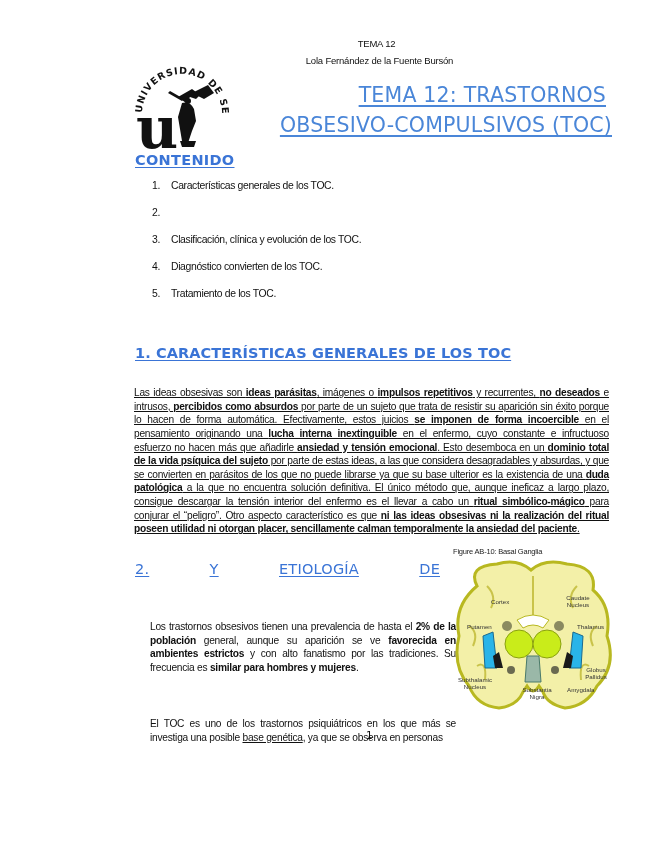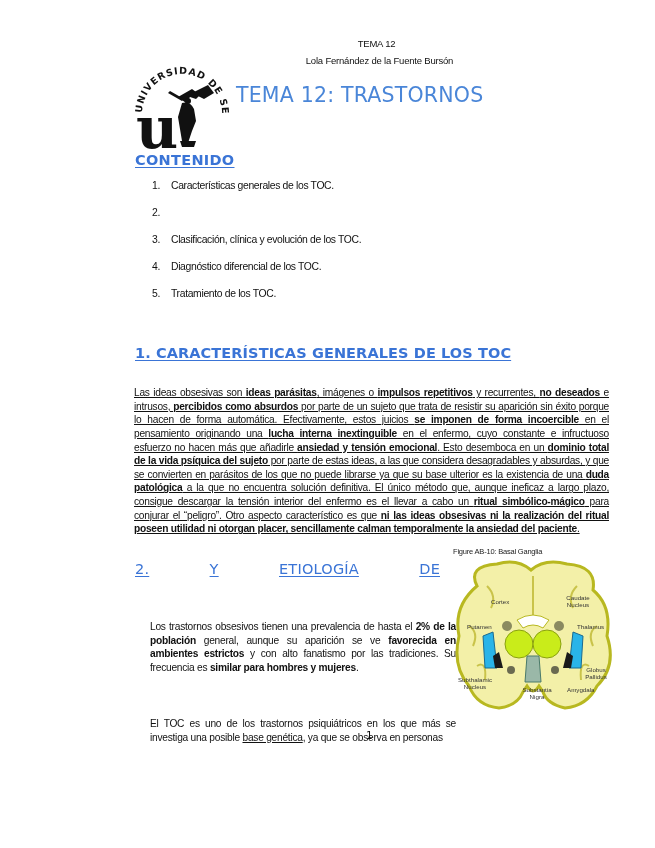--- a/index.html
+++ b/index.html
@@ -3,23 +3,23 @@
   <meta charset="utf-8">
   <style>
     html, body { margin: 0; padding: 0; background: #ffffff; }
     body { width: 655px; height: 848px; position: relative; overflow: hidden;
            font-family: "Liberation Sans", sans-serif; color: #111; }
     .page { position: absolute; left: 0; top: 0; width: 655px; height: 848px; background: #fff; margin-left: 44px; }
     .hdr { position: absolute; left: 0; width: 655px; text-align: center; font-size: 9.5px; letter-spacing: -0.2px; }
     .hdr1 { top: 38px; left: 5px; }
     .hdr2 { top: 55px; left: 8px; }
     .logo { position: absolute; left: 86px; top: 55px; width: 100px; height: 100px; }
-    .title { position: absolute; left: 200px; width: 370px; text-align: left;
+    .title { position: absolute; left: 200px; width: 370px; text-align: right;
              color: #4a86d8; font-family: "DejaVu Sans", sans-serif; font-size: 20.5px;
-             text-underline-offset: 3px; letter-spacing: 0.2px; white-space: nowrap; }
+             text-decoration: underline; text-underline-offset: 3px; letter-spacing: 0.2px; white-space: nowrap; }
     .title1 { top: 83px; left: 192px; }
     .title2 { top: 113px; left: 198px; }
     .h-blue { position: absolute; color: #3a74d6; font-family: "DejaVu Sans", sans-serif;
               text-decoration: underline; text-underline-offset: 2px; font-weight: bold; }
     .contenido { left: 91px; top: 152px; font-size: 14.5px; letter-spacing: 0.3px; text-decoration: underline; }
     .toc { position: absolute; left: 108px; top: 180px; margin: 0; padding: 0; list-style: none; font-size: 10.4px; letter-spacing: -0.35px; }
     .toc li { height: 27px; display: flex; }
     .toc .num { width: 19px; }
     .sec1 { left: 91px; top: 345px; font-size: 14.5px; font-weight: bold; letter-spacing: 0.1px; }
     .para { position: absolute; font-size: 10.2px; line-height: 13.6px; text-align: justify; letter-spacing: -0.25px; }
@@ -60,38 +60,39 @@
         <path d="M62,38 L78,30 L84,38 L74,44 Z"></path>
         <path d="M52,48 Q60,46 64,54 L66,66 L62,76 L58,88 L52,86 L50,74 L48,62 Z"></path>
         <path d="M40,36 L54,44 L52,46 L38,38 Z"></path>
         <circle cx="58" cy="46" r="3"></circle>
         <path d="M50,86 L66,86 L64,92 L52,92 Z"></path>
       </g>
     </svg>
   </div>
 
   <div class="title title1">TEMA 12: TRASTORNOS</div>
+  <div class="title title2">OBSESIVO-COMPULSIVOS (TOC)</div>
 
   <div class="h-blue contenido">CONTENIDO</div>
 
   <ol class="toc">
     <li>
         <span class="num">1.</span>
         <span>Características generales de los TOC.</span>
       </li>
     <li>
         <span class="num">2.</span>
       </li>
     <li>
         <span class="num">3.</span>
         <span>Clasificación, clínica y evolución de los TOC.</span>
       </li>
     <li>
         <span class="num">4.</span>
-        <span>Diagnóstico diferencial de los TOC.</span>
+        <span>Diagnóstico convierten de los TOC.</span>
       </li>
     <li>
         <span class="num">5.</span>
         <span>Tratamiento de los TOC.</span>
       </li>
   </ol>
 
   <div class="h-blue sec1">1. CARACTERÍSTICAS GENERALES DE LOS TOC</div>
 
   <p class="para para1 indent"><span>Las ideas obsesivas son </span><b>ideas parásitas</b><span>, imágenes o </span><b>impulsos repetitivos</b><span> y recurrentes, </span><b>no deseados</b><span> e intrusos, </span><b>percibidos como absurdos</b><span> por parte de un sujeto que trata de resistir su aparición sin éxito porque lo hacen de forma automática. Efectivamente, estos juicios </span><b>se imponen de forma incoercible</b><span> en el pensamiento originando una </span><b>lucha interna inextinguible</b><span> en el enfermo, cuyo constante e infructuoso esfuerzo no hacen más que añadirle </span><b>ansiedad y tensión emocional</b><span>. Esto desemboca en un </span><b>dominio total de la vida psíquica del sujeto</b><span> por parte de estas ideas, a las que considera desagradables y absurdas, y que se convierten en parásitos de los que no puede librarse ya que su base ulterior es la existencia de una </span><b>duda patológica</b><span> a la que no encuentra solución definitiva. El único método que, aunque ineficaz a largo plazo, consigue descargar la tensión interior del enfermo es el llevar a cabo un </span><b>ritual simbólico-mágico</b><span> para conjurar el “peligro”. Otro aspecto característico es que </span><b>ni las ideas obsesivas ni la realización del ritual poseen utilidad ni otorgan placer, sencillamente calman temporalmente la ansiedad del paciente</b><span>.</span></p>

